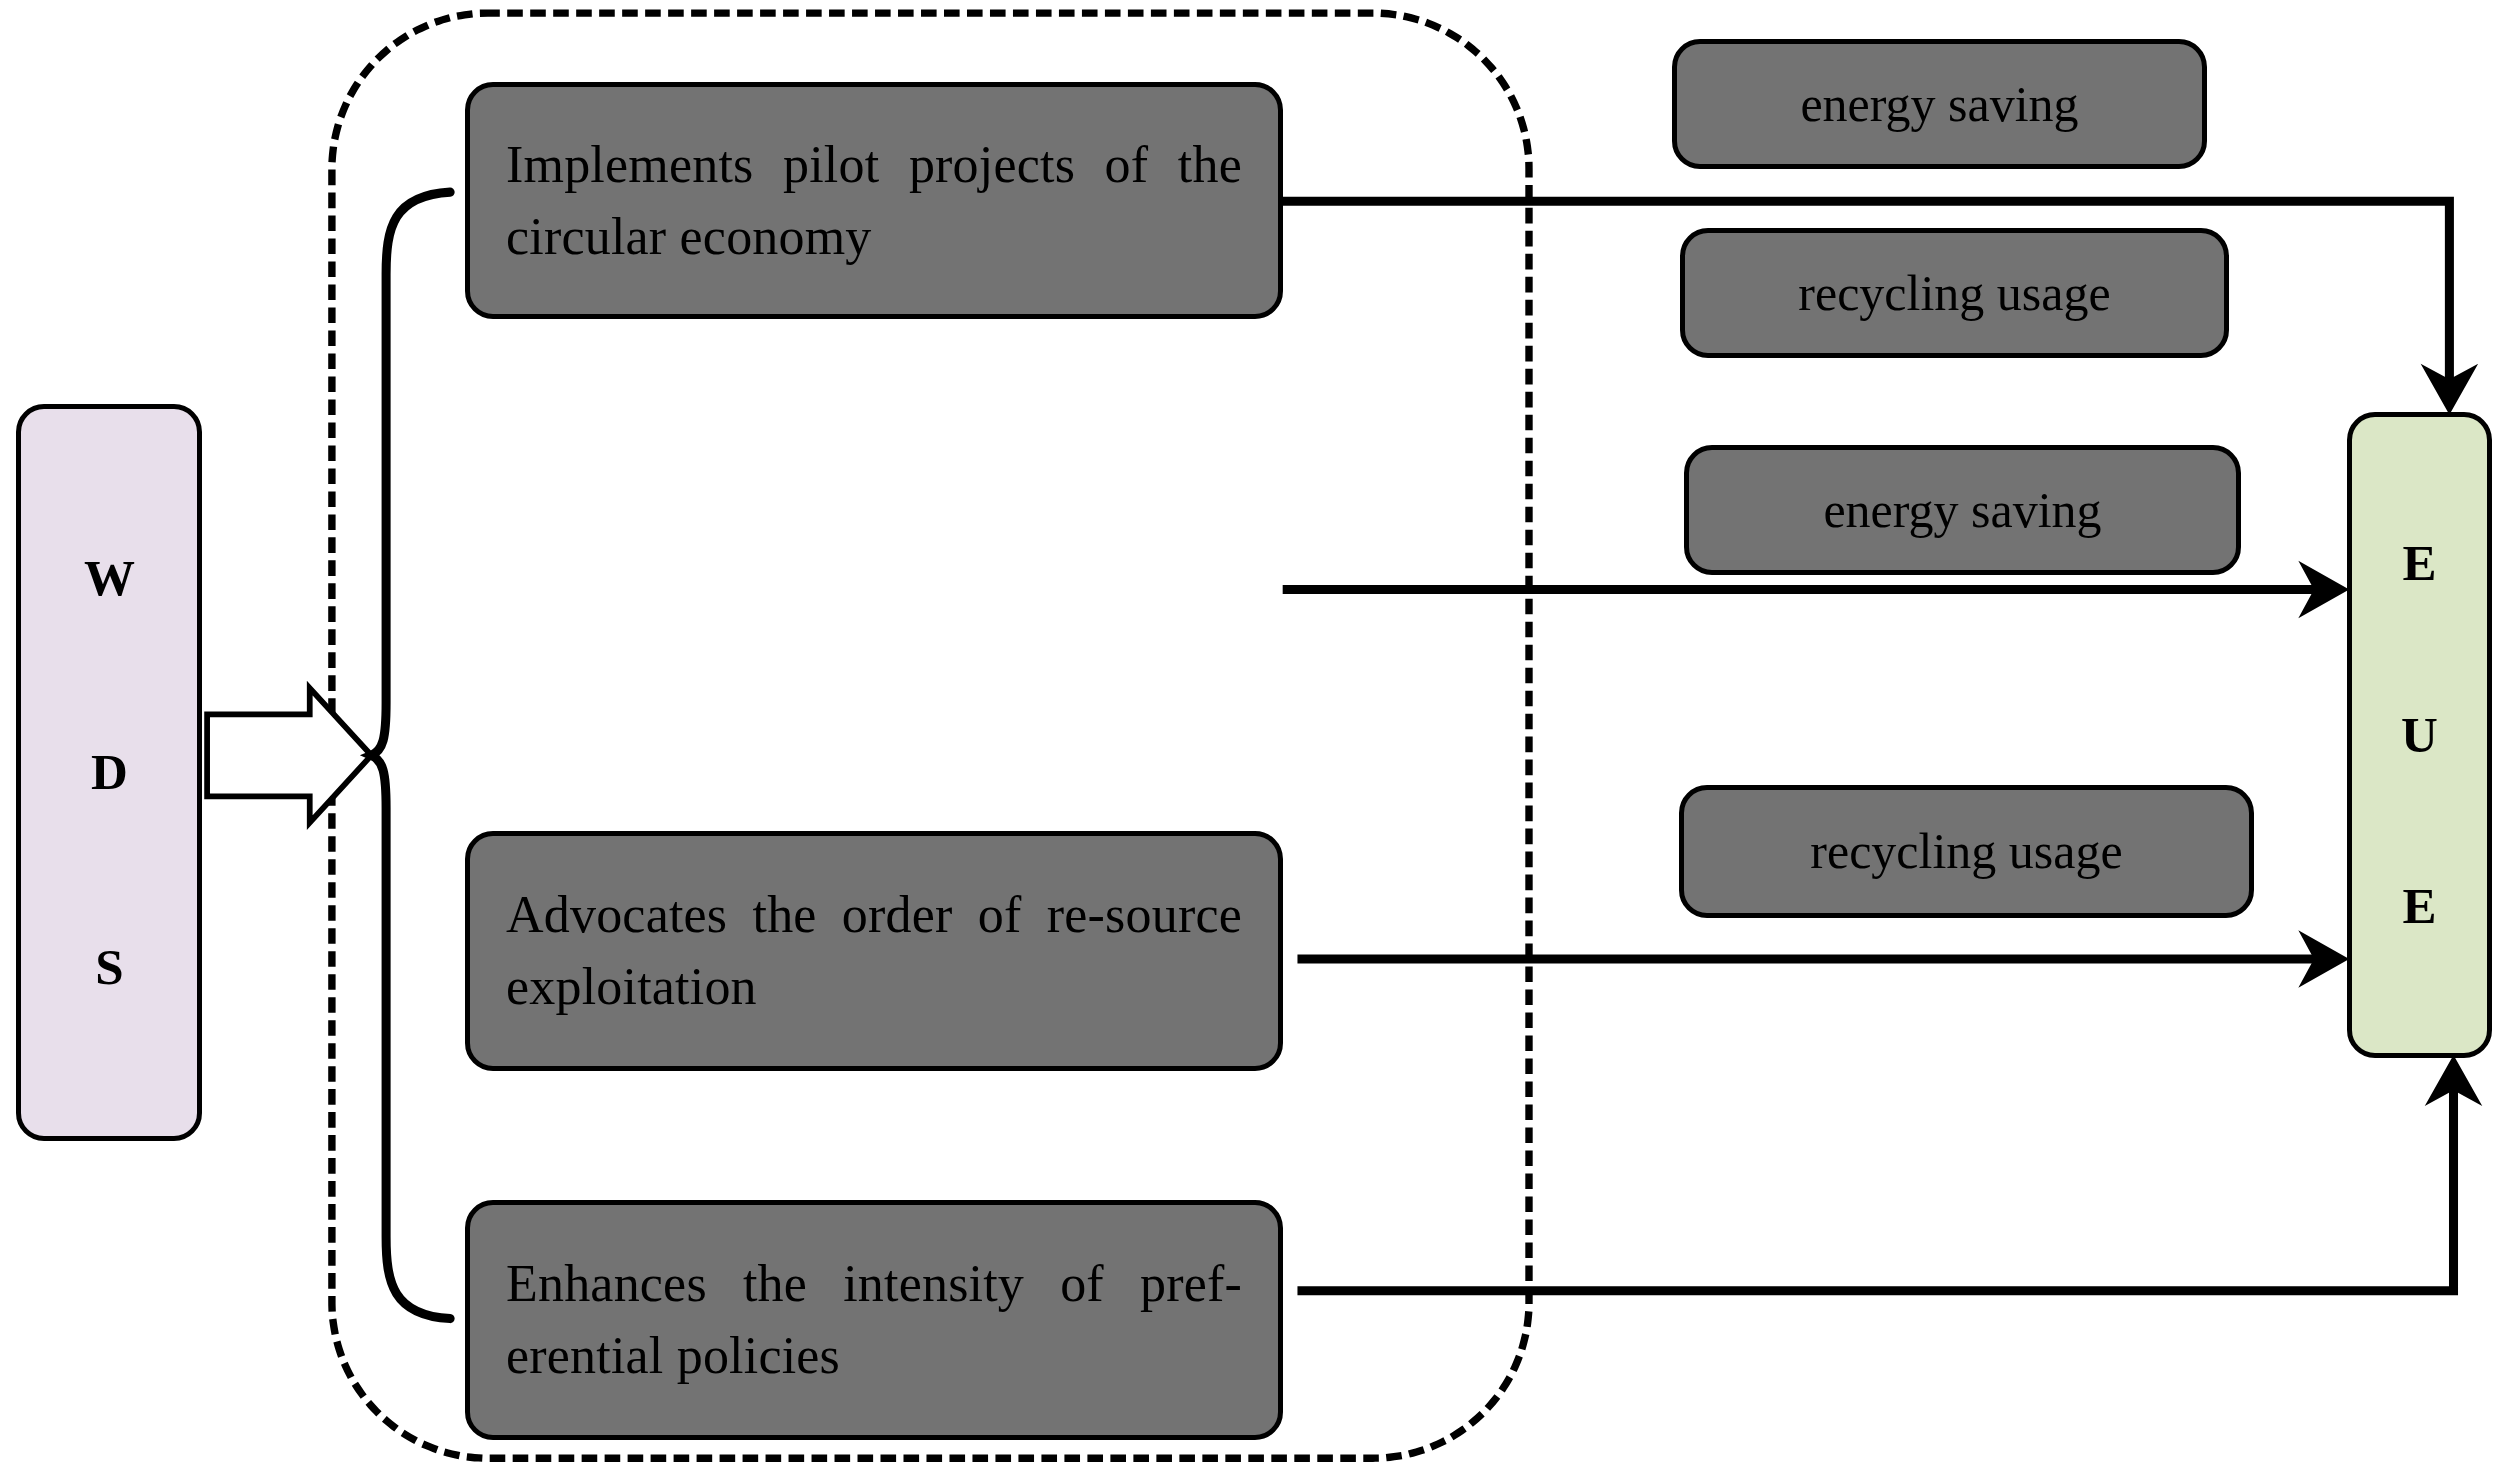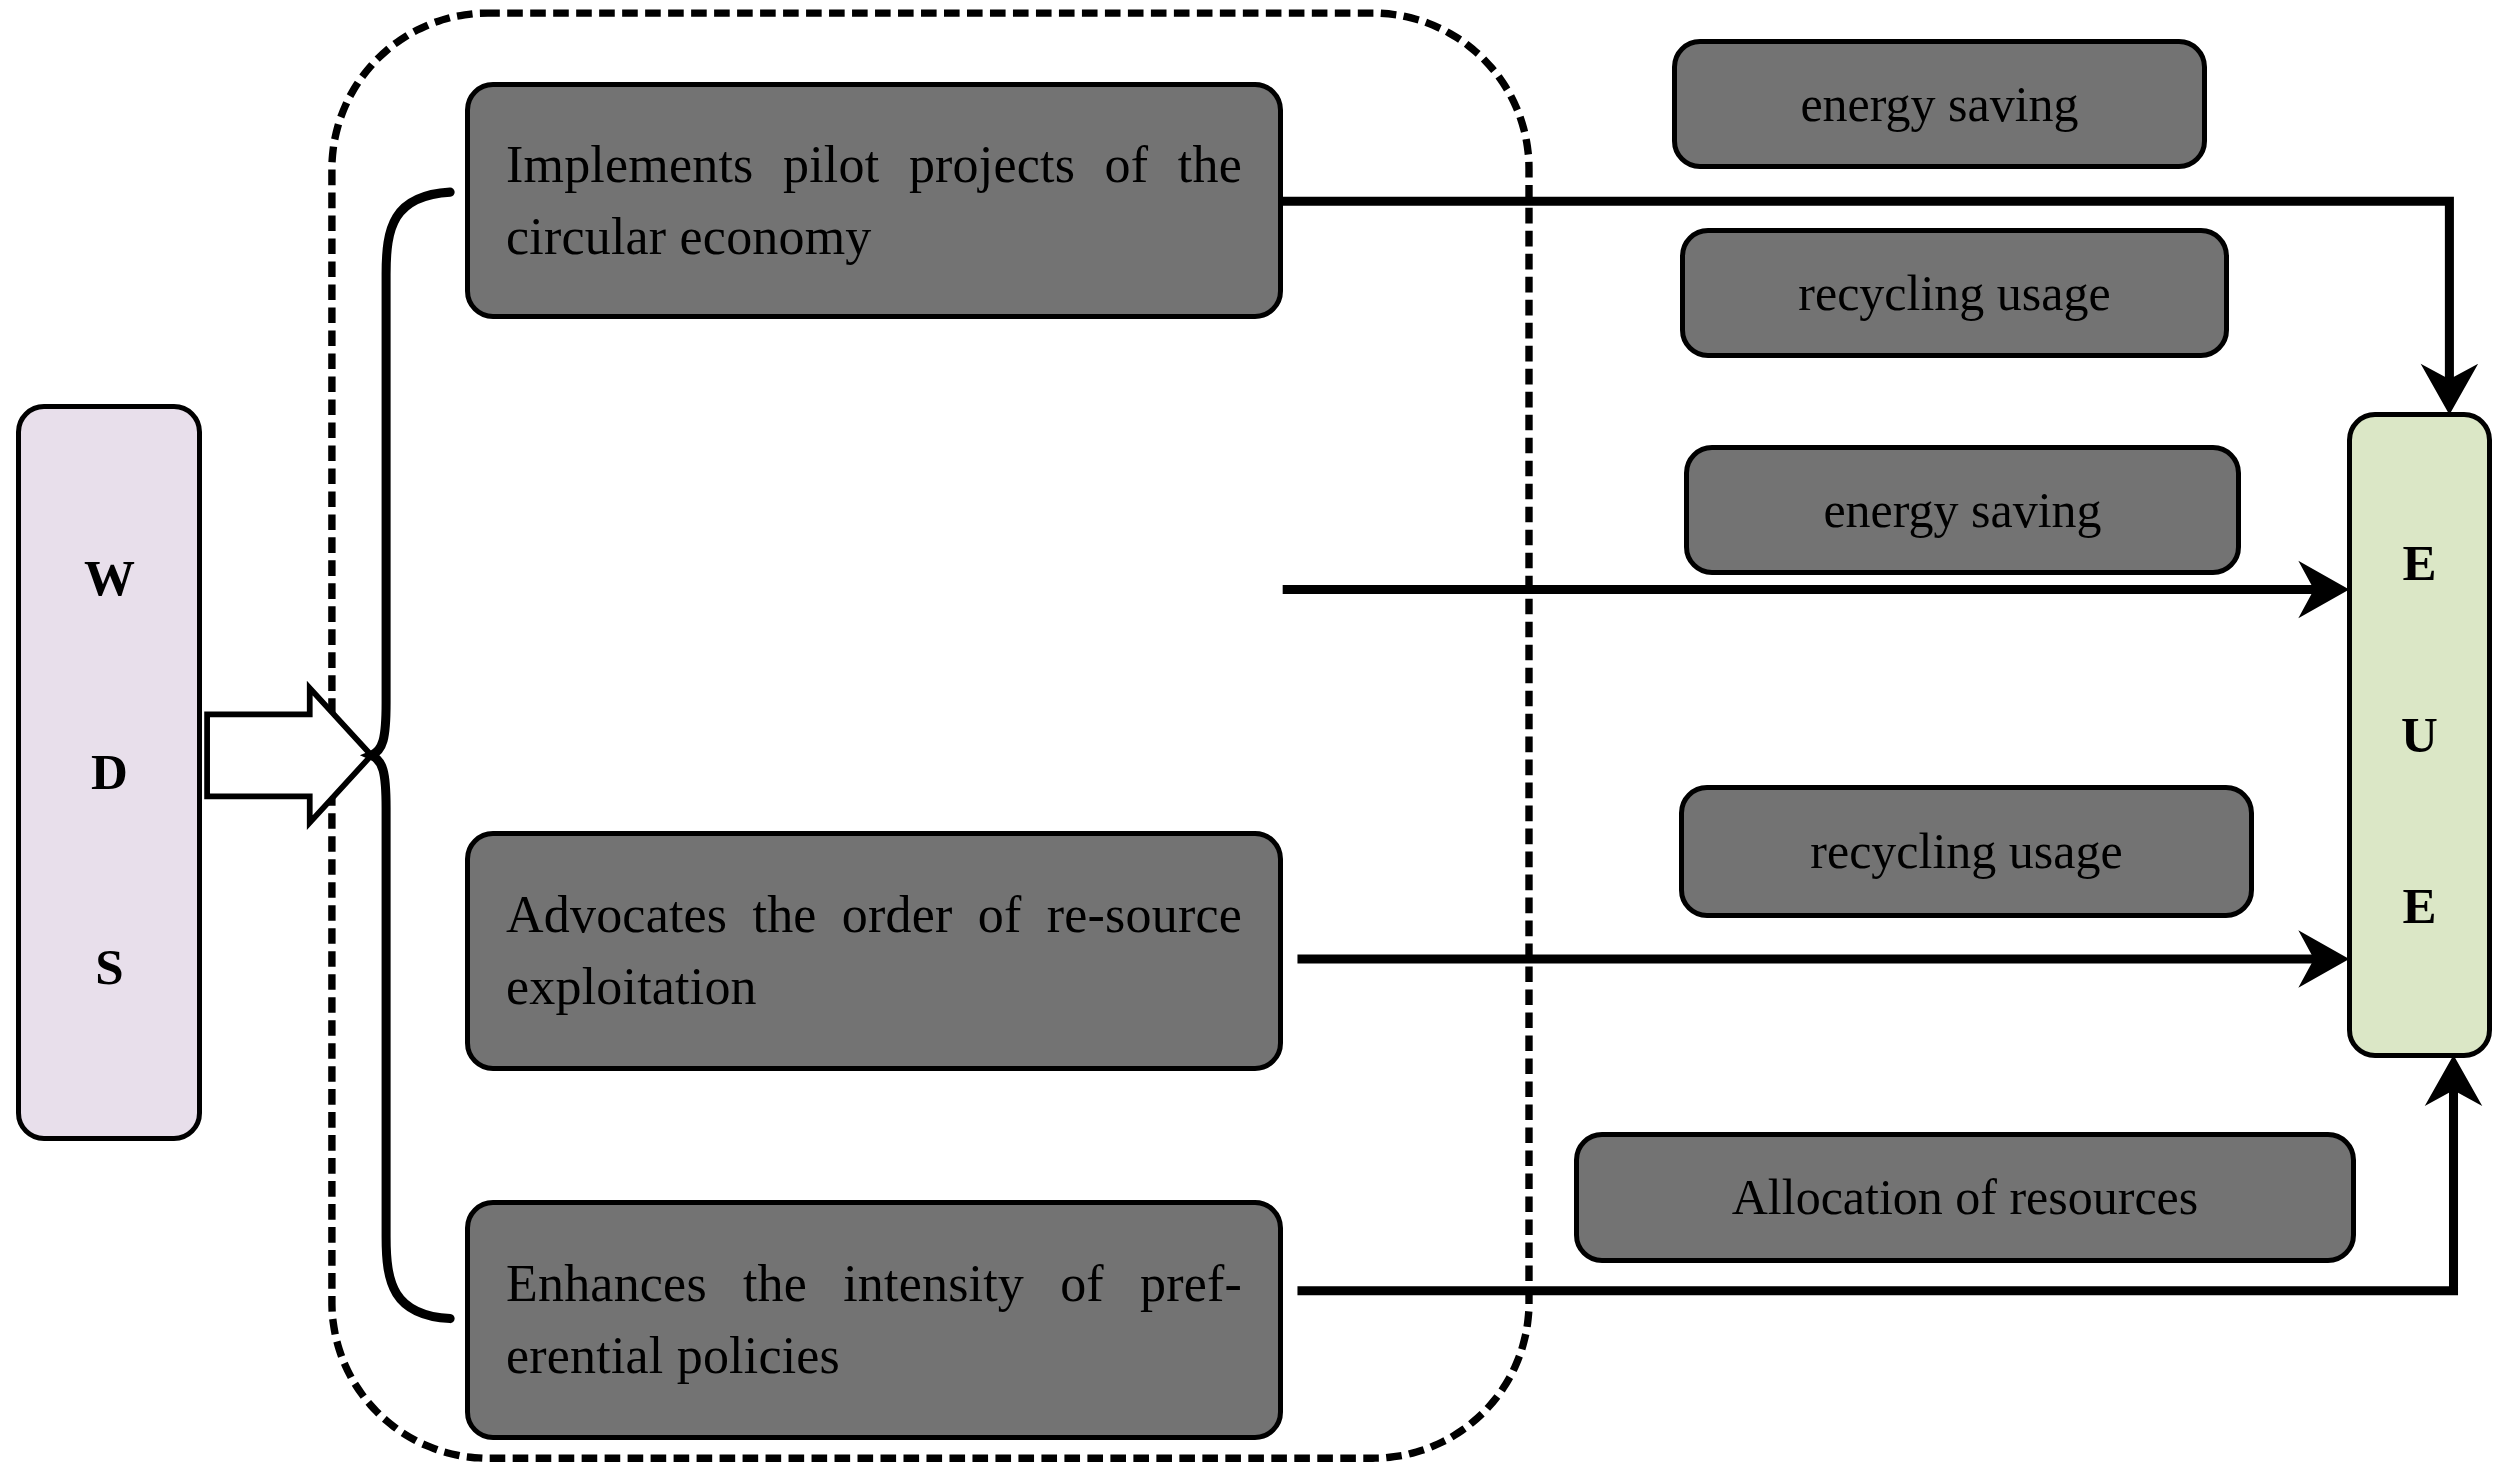--- a/index.html
+++ b/index.html
@@ -146,23 +146,20 @@
   </div>
 
   <div class="node-box label-box" style="left:1684px; top:445px; width:557px; height:130px;">
     <span class="label-text">energy saving</span>
   </div>
 
   <div class="node-box label-box" style="left:1679px; top:785px; width:575px; height:133px;">
     <span class="label-text">recycling usage</span>
   </div>
 
-  <div class="node-box label-box" style="left:1574px; top:1132px; width:782px; height:131px;">
-    <span class="label-text">Allocation of resources</span>
-  </div>
 
   <div class="node-box stack-box" id="eue-box" style="left:2347px; top:412px; width:145px; height:646px;">
     <span class="stack-letter">E</span>
     <span class="stack-letter">U</span>
     <span class="stack-letter">E</span>
   </div>
 
 </div>
 
 

